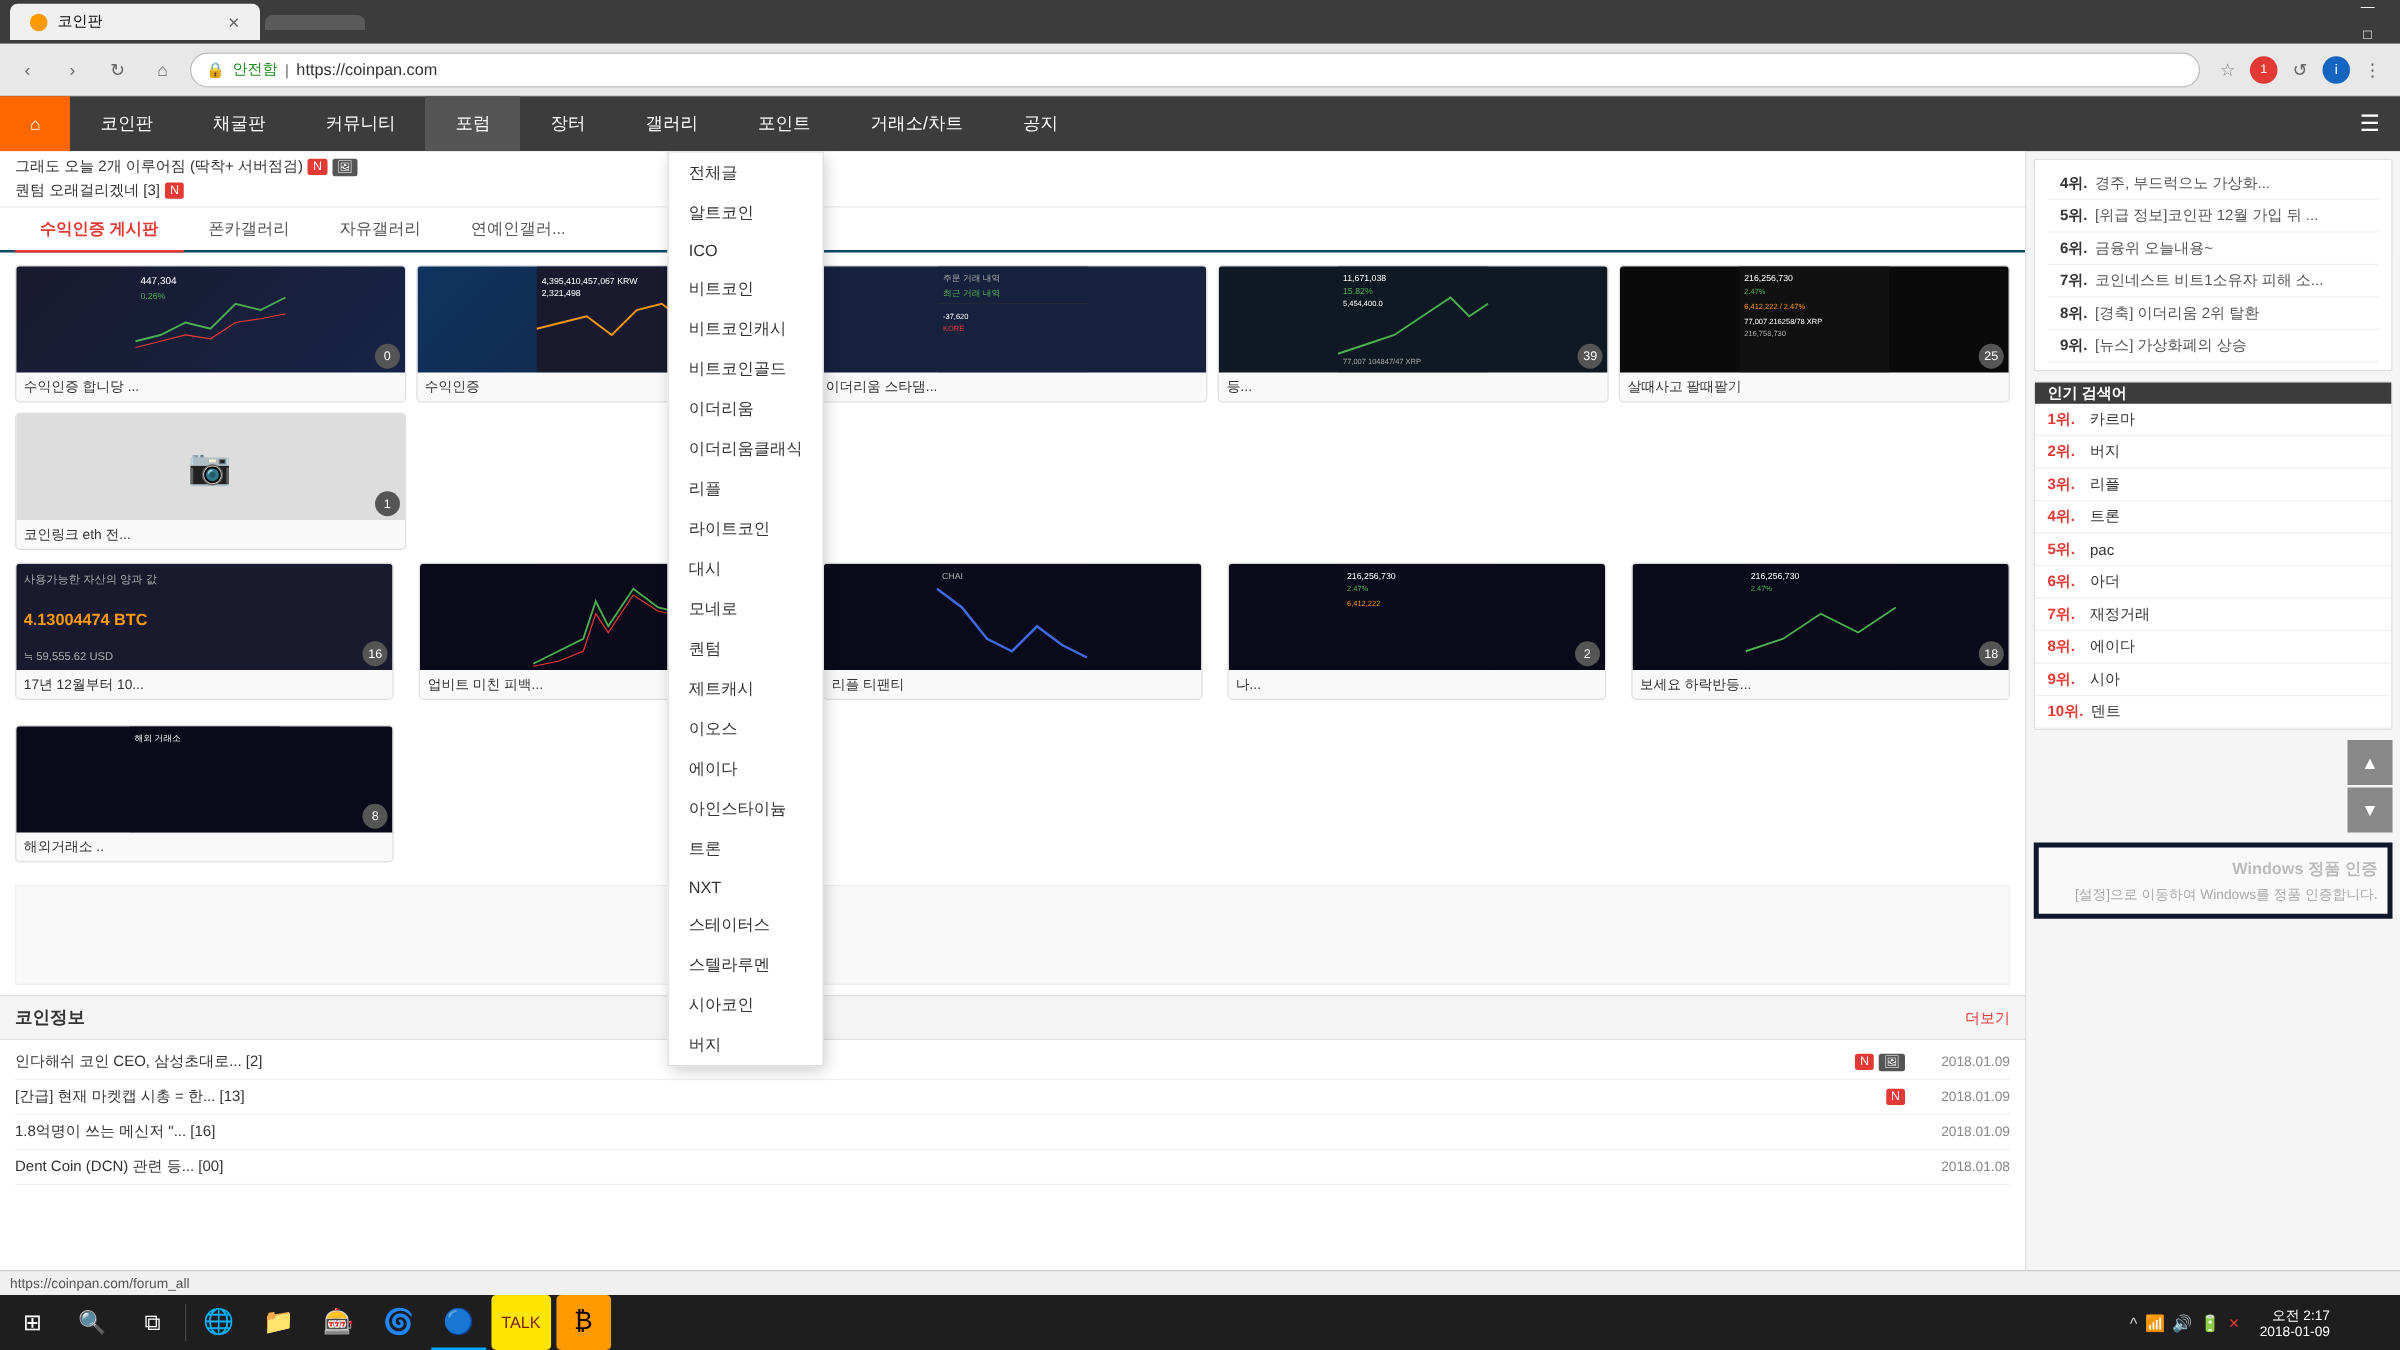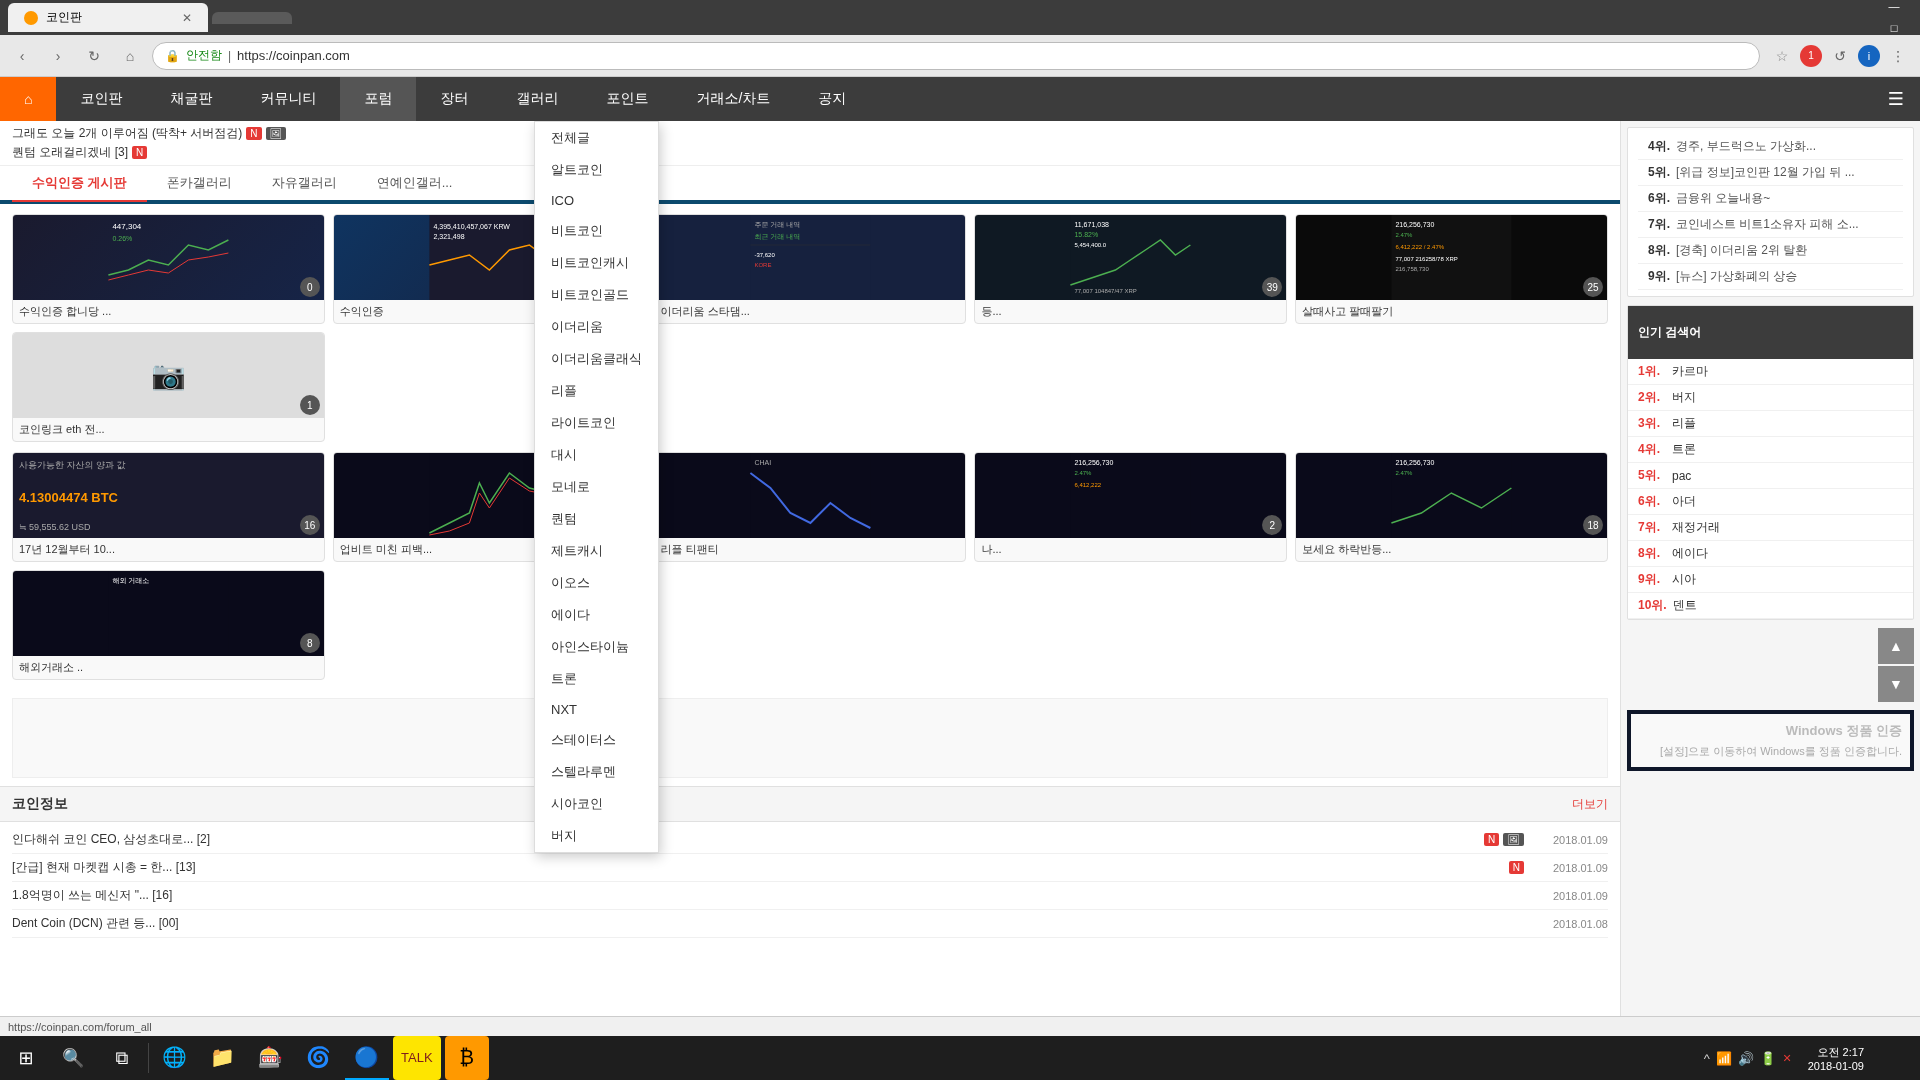--- a/index.html
+++ b/index.html
@@ -36,21 +36,21 @@
     .sidebar { width: 300px; background: #f9f9f9; border-left: 1px solid #e0e0e0; padding: 8px; }
     .dropdown-item { padding: 7px 16px; font-size: 13px; color: #333; cursor: pointer; display: block; }
 
     
     .top-bar { background: #fff; padding: 4px 12px; border-bottom: 1px solid #eee; font-size: 12px; color: #333; display: flex; flex-direction: column; gap: 2px; }
     .top-bar-item { display: flex; align-items: center; gap: 4px; }
     .badge-n { background: #e53935; color: #fff; font-size: 10px; padding: 1px 4px; border-radius: 2px; }
     .badge-img { background: #4caf50; color: #fff; font-size: 10px; padding: 1px 4px; border-radius: 2px; }
 
     
-    .tabs-row { display: flex; border-bottom: 4px solid #0c4a6e; padding: 0 12px; }
+    .tabs-row { display: flex; border-bottom: 2px solid #0c4a6e; padding: 0 12px; }
     .tab { padding: 8px 20px; font-size: 13px; cursor: pointer; color: #555; border-bottom: 2px solid transparent; margin-bottom: -2px; }
     .tab.active { color: #e53935; border-bottom: 2px solid #e53935; font-weight: bold; }
 
     
     .gallery-grid { display: grid; grid-template-columns: repeat(5, 1fr); gap: 8px; padding: 10px 12px; }
     .gallery-item { border: 1px solid #e0e0e0; border-radius: 4px; overflow: hidden; background: #f9f9f9; position: relative; cursor: pointer; }
     .gallery-img { width: 100%; height: 85px; background: #e0e0e0; display: flex; align-items: center; color: #aaa; font-size: 10px; overflow: hidden; }
     .gallery-caption { font-size: 11px; padding: 4px 6px; color: #333; white-space: nowrap; overflow: hidden; text-overflow: ellipsis; }
     .gallery-badge { position: absolute; bottom: 26px; right: 4px; background: #555; color: #fff; border-radius: 50%; width: 20px; height: 20px; font-size: 10px; display: flex; align-items: center; justify-content: center; }
 
@@ -60,21 +60,21 @@
     .more-link { font-size: 12px; color: #e53935; cursor: pointer; }
 
     
     .news-list { padding: 4px 12px; }
     .news-item { display: flex; align-items: center; padding: 5px 0; border-bottom: 1px solid #f0f0f0; gap: 4px; }
     .news-title { flex: 1; font-size: 12px; color: #333; overflow: hidden; text-overflow: ellipsis; white-space: nowrap; cursor: pointer; }
     .news-date { font-size: 11px; color: #888; white-space: nowrap; min-width: 80px; text-align: right; }
 
     
     .sidebar-section { background: #fff; border: 1px solid #e0e0e0; margin-bottom: 8px; border-radius: 2px; }
-    .sidebar-header { background: #3c3c3c; color: #fff; font-size: 12px; font-weight: bold; padding: 18px 10px; }
+    .sidebar-header { background: #3c3c3c; color: #fff; font-size: 12px; font-weight: bold; padding: 0 10px; }
     .sidebar-rank-item { display: flex; align-items: center; padding: 4px 10px; border-bottom: 1px solid #f0f0f0; font-size: 12px; gap: 4px; }
     .rank-num { font-weight: bold; color: #333; min-width: 24px; }
     .rank-label { color: #555; flex: 1; cursor: pointer; }
 
     
     .pop-search-item { display: flex; align-items: center; padding: 4px 10px; border-bottom: 1px solid #f0f0f0; font-size: 12px; gap: 6px; }
     .pop-rank { font-weight: bold; color: #e53935; min-width: 28px; }
     .pop-label { color: #333; cursor: pointer; }
 
     
@@ -96,21 +96,21 @@
     .page-wrapper { width: 1920px; height: 1080px; overflow: hidden; position: relative; }
     .browser-area { width: 100%; height: 100%; display: flex; flex-direction: column; }
     .left-content { flex: 1; overflow-y: auto; }
 
     
     .main-area-wrapper { position: relative; }
 
     .nav-dropdown-area { position: absolute; top: 0; left: 0; width: 100%; height: 100%; pointer-events: none; z-index: 500; }
     .forum-dropdown { position: absolute; left: 534px; top: 0px; background: #fff; border: 1px solid #ddd; box-shadow: 2px 4px 12px rgba(0,0,0,0.2); width: 125px; pointer-events: all; z-index: 600; }
 
-    .gallery-row2 { display: grid; grid-template-columns: repeat(5, 1fr); gap: 8px; padding: 0 12px 10px 12px; }
+    .gallery-row2 { display: grid; grid-template-columns: repeat(5, 1fr); gap: 20px; padding: 0 12px 10px 12px; }
 
     .btc-display { background: #1a1a2e; color: #eee; padding: 6px; font-size: 10px; width: 100%; height: 85px; display: flex; flex-direction: column; justify-content: space-between; }
     .btc-price { color: #ff9900; font-size: 13px; font-weight: bold; }
 
     .photo-placeholder { width: 100%; height: 85px; background: #ddd; display: flex; align-items: center; justify-content: center; }
     .photo-icon { font-size: 28px; color: #aaa; }
 
     
     svg.minichart { width: 100%; height: 85px; }
   </style>

